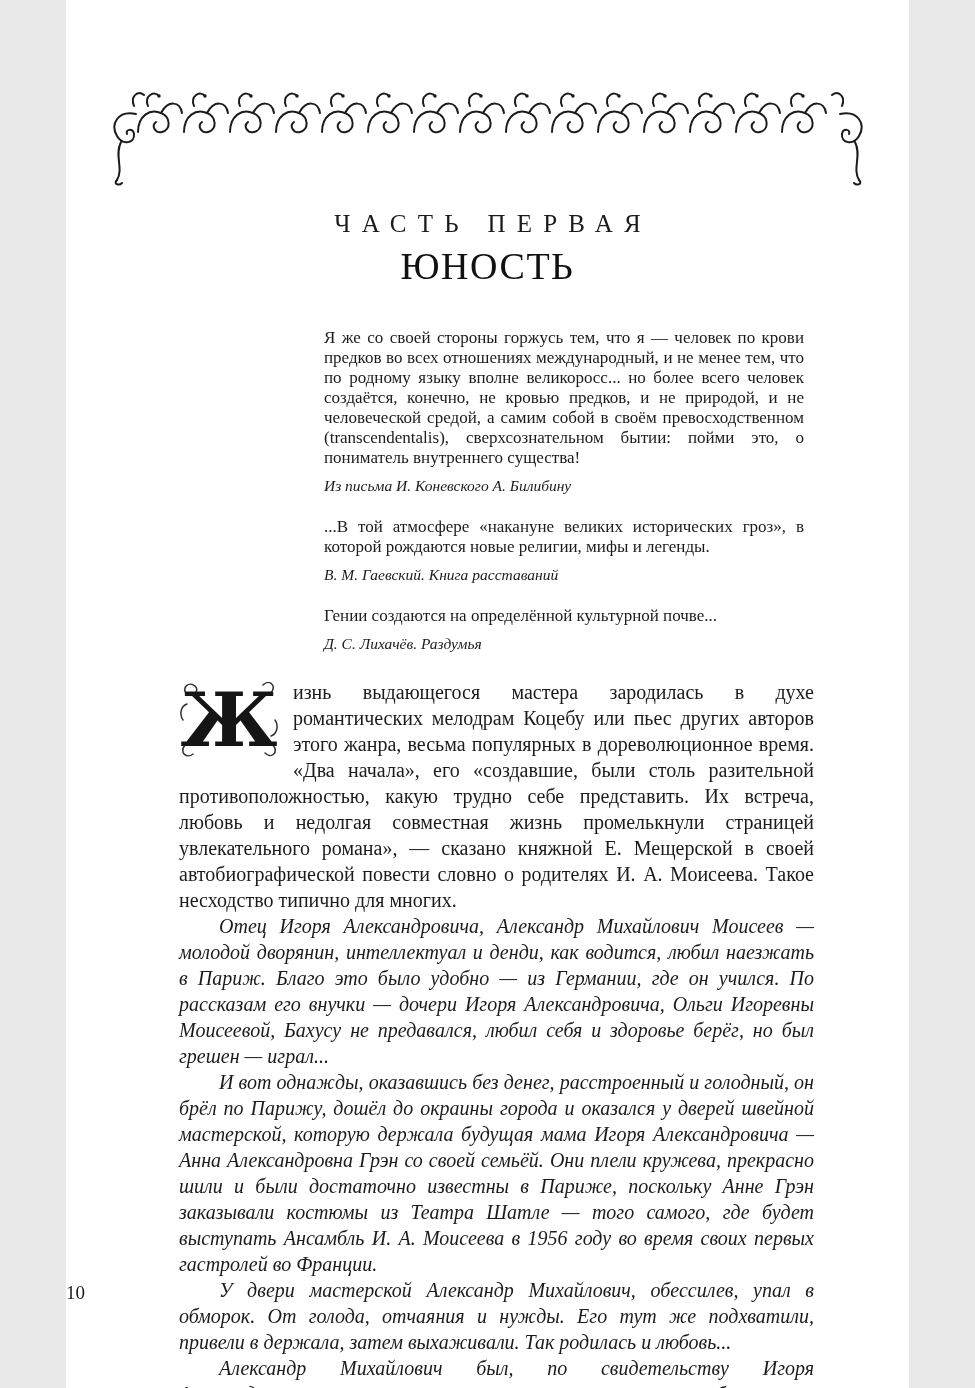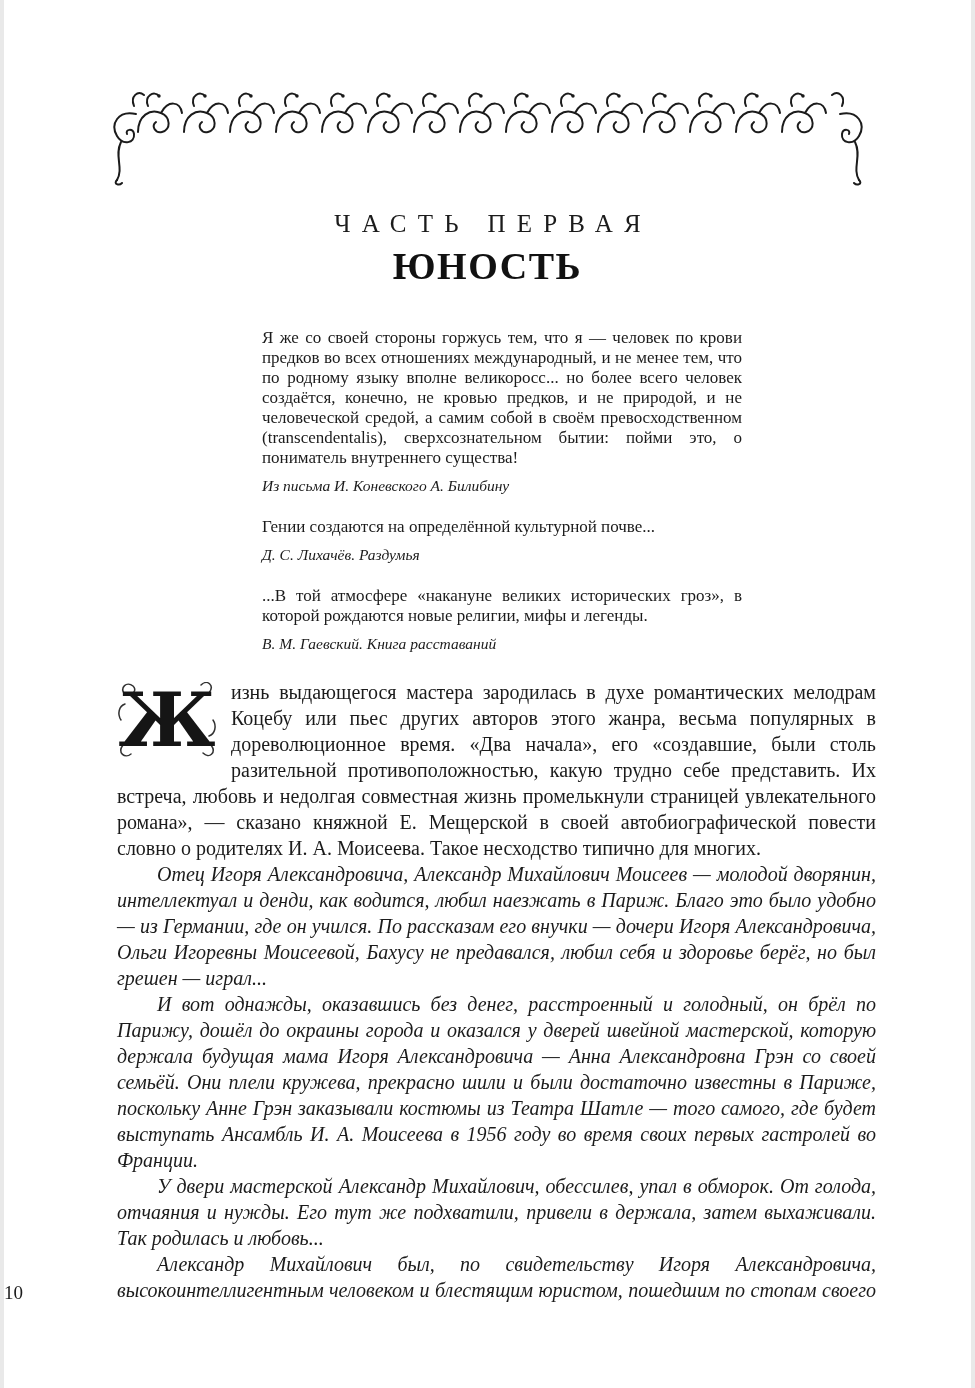--- a/index.html
+++ b/index.html
@@ -2,21 +2,21 @@
 <html lang="ru"><head>
 <meta charset="utf-8">
 <style>
   html, body {
     margin: 0;
     padding: 0;
     background: #e9e9e9;
   }
   .page {
     position: relative;
-    width: 967px;
+    width: 843px;
     height: 1388px;
     margin: 0 auto;
     background: #ffffff;
     color: #1b1b1b;
     font-family: "Liberation Serif", serif;
     overflow: hidden;
     box-sizing: border-box;
   }
   .ornament {
     display: block;
@@ -30,21 +30,21 @@
     font-size: 25px;
     font-weight: normal;
     letter-spacing: 0.45em;
     text-indent: 0.45em; 
     color: #1b1b1b;
   }
   .chapter-title {
     margin: 6px 0 0 0;
     text-align: center;
     font-size: 38px;
-    font-weight: bold;
+    font-weight: normal;
     letter-spacing: 0.04em;
     color: #111;
   }
   .epigraphs {
     width: 480px;
     margin: 40px 0 0 258px;
   }
   .epigraph { margin-bottom: 22px; }
   .ep-text {
     margin: 0;
@@ -143,26 +143,26 @@
 
   <div class="part-heading">ЧАСТЬ ПЕРВАЯ</div>
   <h1 class="chapter-title">ЮНОСТЬ</h1>
 
   <div class="epigraphs">
     <div class="epigraph">
       <p class="ep-text">Я же со своей стороны горжусь тем, что я — человек по крови предков во всех отношениях международный, и не менее тем, что по родному языку вполне великоросс... но более всего человек создаётся, конечно, не кровью предков, и не природой, и не человеческой средой, а самим собой в своём превосходственном (transcendentalis), сверхсознательном бытии: пойми это, о пониматель внутреннего существа!</p>
       <p class="ep-attr">Из письма И. Коневского А. Билибину</p>
     </div>
     <div class="epigraph">
+      <p class="ep-text">...В той атмосфере «накануне великих исторических гроз», в которой рождаются новые религии, мифы и легенды.</p>
+      <p class="ep-attr">В. М. Гаевский. Книга расставаний</p>
+    </div>
+    <div class="epigraph">
       <p class="ep-text">Гении создаются на определённой культурной почве...</p>
       <p class="ep-attr">Д. С. Лихачёв. Раздумья</p>
-    </div>
-    <div class="epigraph">
-      <p class="ep-text">...В той атмосфере «накануне великих исторических гроз», в которой рождаются новые религии, мифы и легенды.</p>
-      <p class="ep-attr">В. М. Гаевский. Книга расставаний</p>
     </div>
   </div>
 
   <div class="body-text">
     <p class="para">
       <span class="dropcap">
         <svg viewBox="0 0 100 76" aria-hidden="true">
           <g fill="none" stroke="#1b1b1b" stroke-width="1.5" opacity="0.9" stroke-linecap="round">
             <path d="M8,13 C2,5 10,-1 16,4 C20,8 16,14 11,11"></path>
             <path d="M6,63 C0,71 8,77 14,72"></path>

